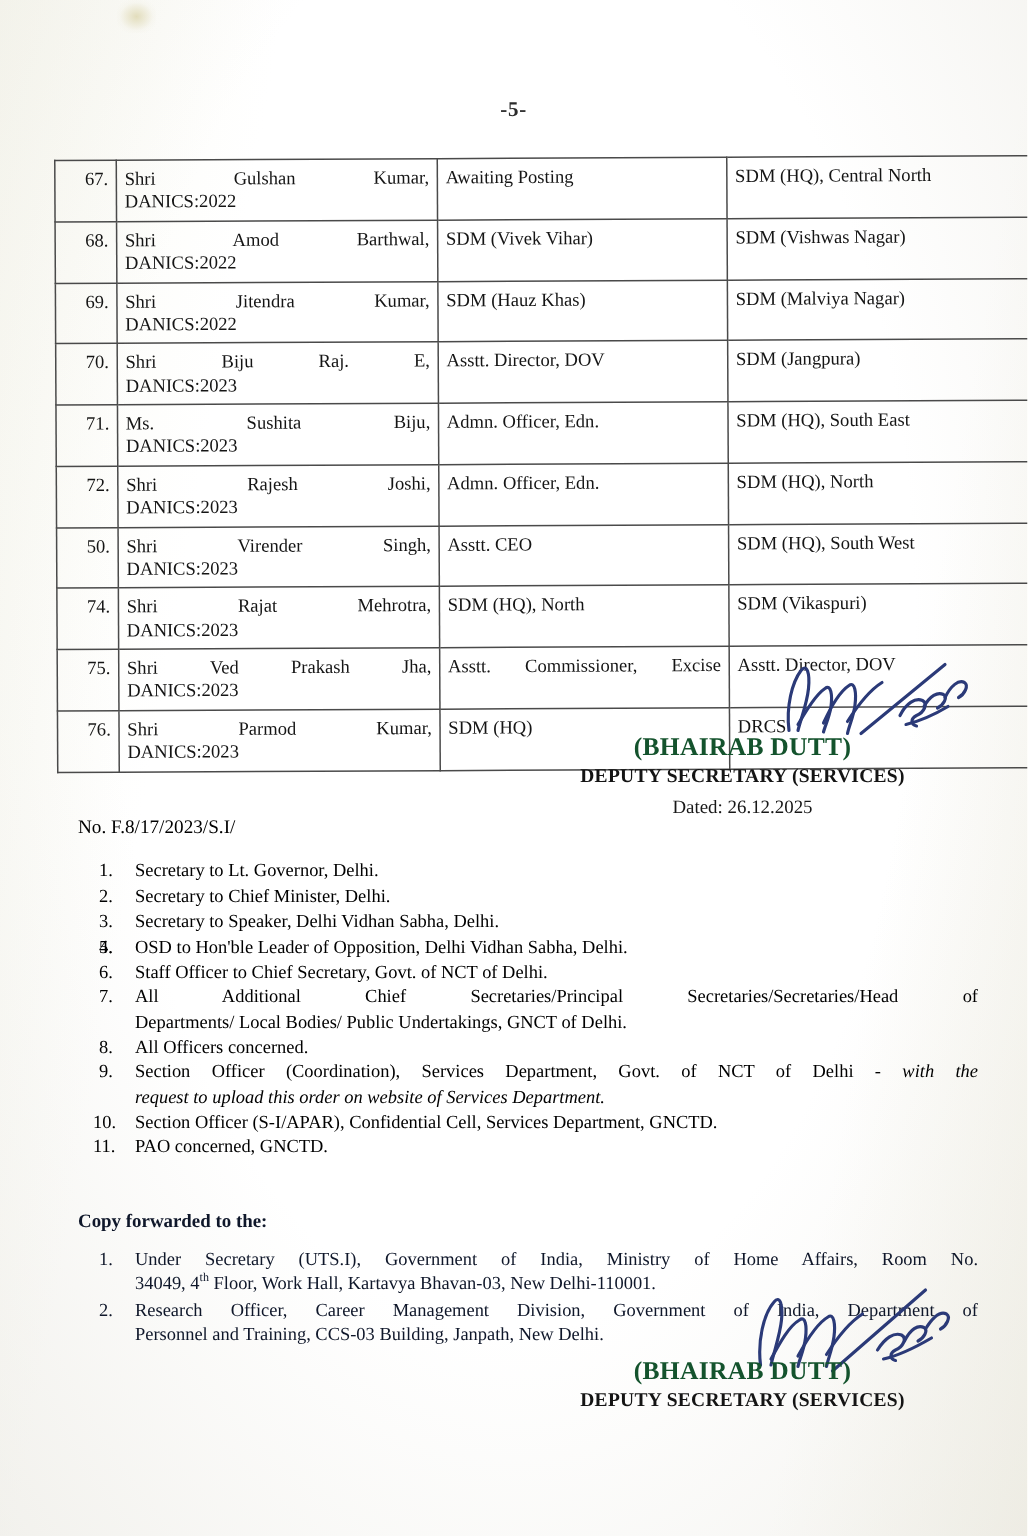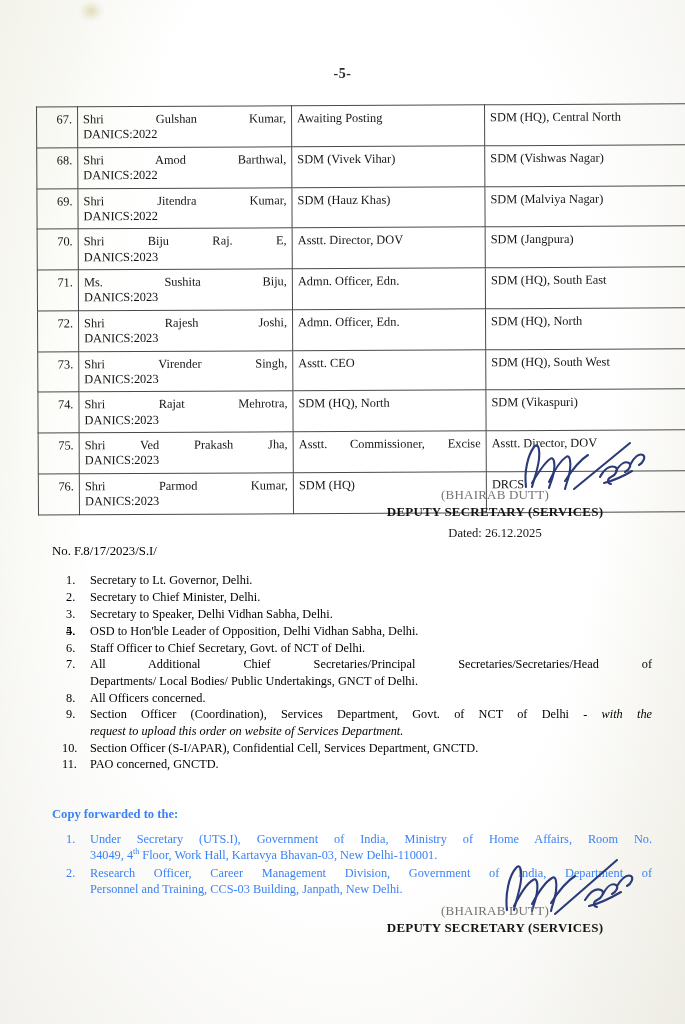--- a/index.html
+++ b/index.html
@@ -117,24 +117,24 @@
 
   
   .sig-block {
     position: absolute;
     text-align: center;
     line-height: 1.3;
   }
   .sig-top { top: 487px; left: 340px; width: 310px; }
   .sig-bottom { top: 903px; left: 340px; width: 310px; }
   .sig-name {
-    font-weight: normal;
-    font-size: 13px;
+    font-weight: bold;
+    font-size: 17px;
     letter-spacing: 0.2px;
-    color: #737373;
+    color: #14532d;
   }
   .sig-title {
     font-weight: bold;
     font-size: 13px;
     letter-spacing: 0.2px;
     color: #141414;
   }
   .sig-date {
     font-size: 12.6px;
     margin-top: 4px;
@@ -196,21 +196,21 @@
   .ital { font-style: italic; }
 
   
   .fwd-area {
     position: absolute;
     top: 806px;
     left: 52px;
     width: 600px;
     font-size: 12.3px;
     line-height: 1.33;
-    color: #3b82f6;
+    color: #0f172a;
     font-family: Liberation Serif, serif;
   }
   .fwd-label {
     font-weight: bold;
     font-size: 12.6px;
     margin-bottom: 8px;
   }
   ol.fwd-list {
     list-style: none;
     margin: 0;
@@ -304,21 +304,21 @@
             <td class="col-sno">72.</td>
             <td class="col-name">
               <span class="nm">Shri Rajesh Joshi,</span>
               <span class="svc">DANICS:2023</span>
             </td>
             <td class="col-present">Admn. Officer, Edn.</td>
             <td class="col-new">SDM (HQ), North</td>
           </tr>
 
           <tr>
-            <td class="col-sno">73.</td>
+            <td class="col-sno">50.</td>
             <td class="col-name">
               <span class="nm">Shri Virender Singh,</span>
               <span class="svc">DANICS:2023</span>
             </td>
             <td class="col-present">Asstt. CEO</td>
             <td class="col-new">SDM (HQ), South West</td>
           </tr>
 
           <tr>
             <td class="col-sno">74.</td>

